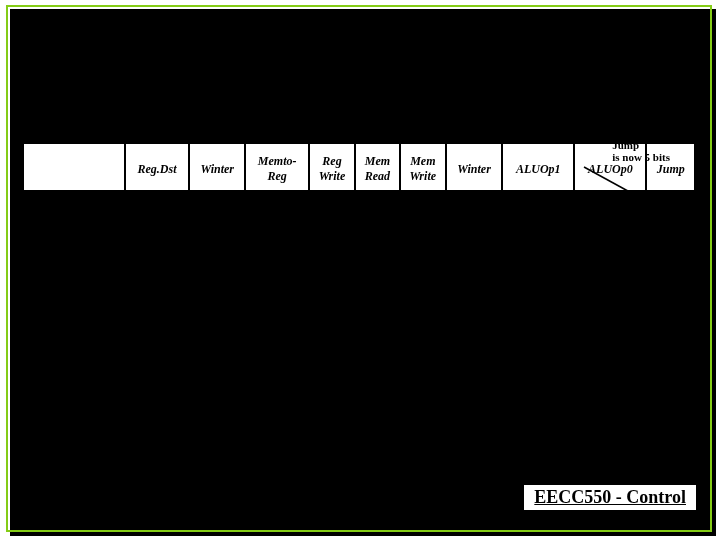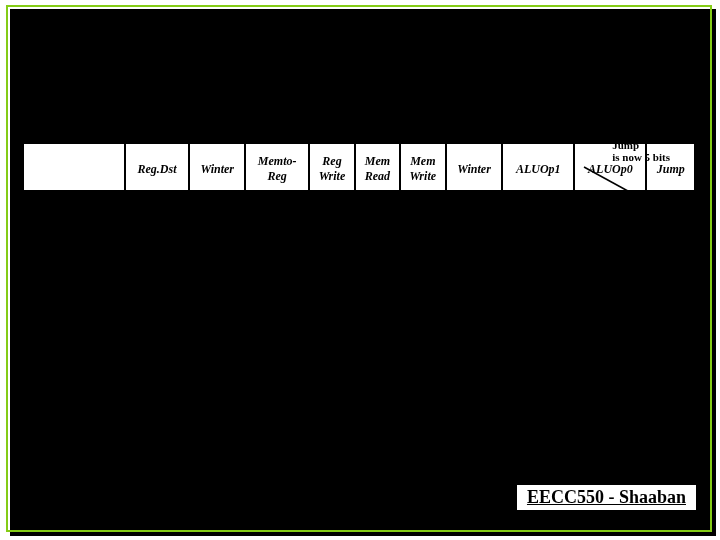--- a/index.html
+++ b/index.html
@@ -246,21 +246,21 @@
           <td>0</td>
           <td>10</td>
         </tr>
       </tbody>
   </table>
 
   <div class="rrs-label">R[rs]</div>
   <div class="add-label">add</div>
   <div class="pc-line">PC ← Mem[R[rs] + Sign.Ext[imm16]]</div>
 
-  <div class="footer-box">EECC550 - Shaaban</div>
+  <div class="footer-box">EECC550 - Control</div>
   <div class="footer-small">#64 Lec # 4   Winter 2006  12-19-2006</div>
 
   <svg class="overlay" width="700" height="520">
     <line x1="576" y1="160" x2="640" y2="195" stroke="#000" stroke-width="1.5"></line>
     <line x1="192" y1="412" x2="200" y2="436" stroke="#000" stroke-width="1.5"></line>
     <line x1="525" y1="412" x2="560" y2="430" stroke="#000" stroke-width="1.5"></line>
     <line x1="632" y1="412" x2="610" y2="430" stroke="#000" stroke-width="1.5"></line>
   </svg>
 </div>
 

